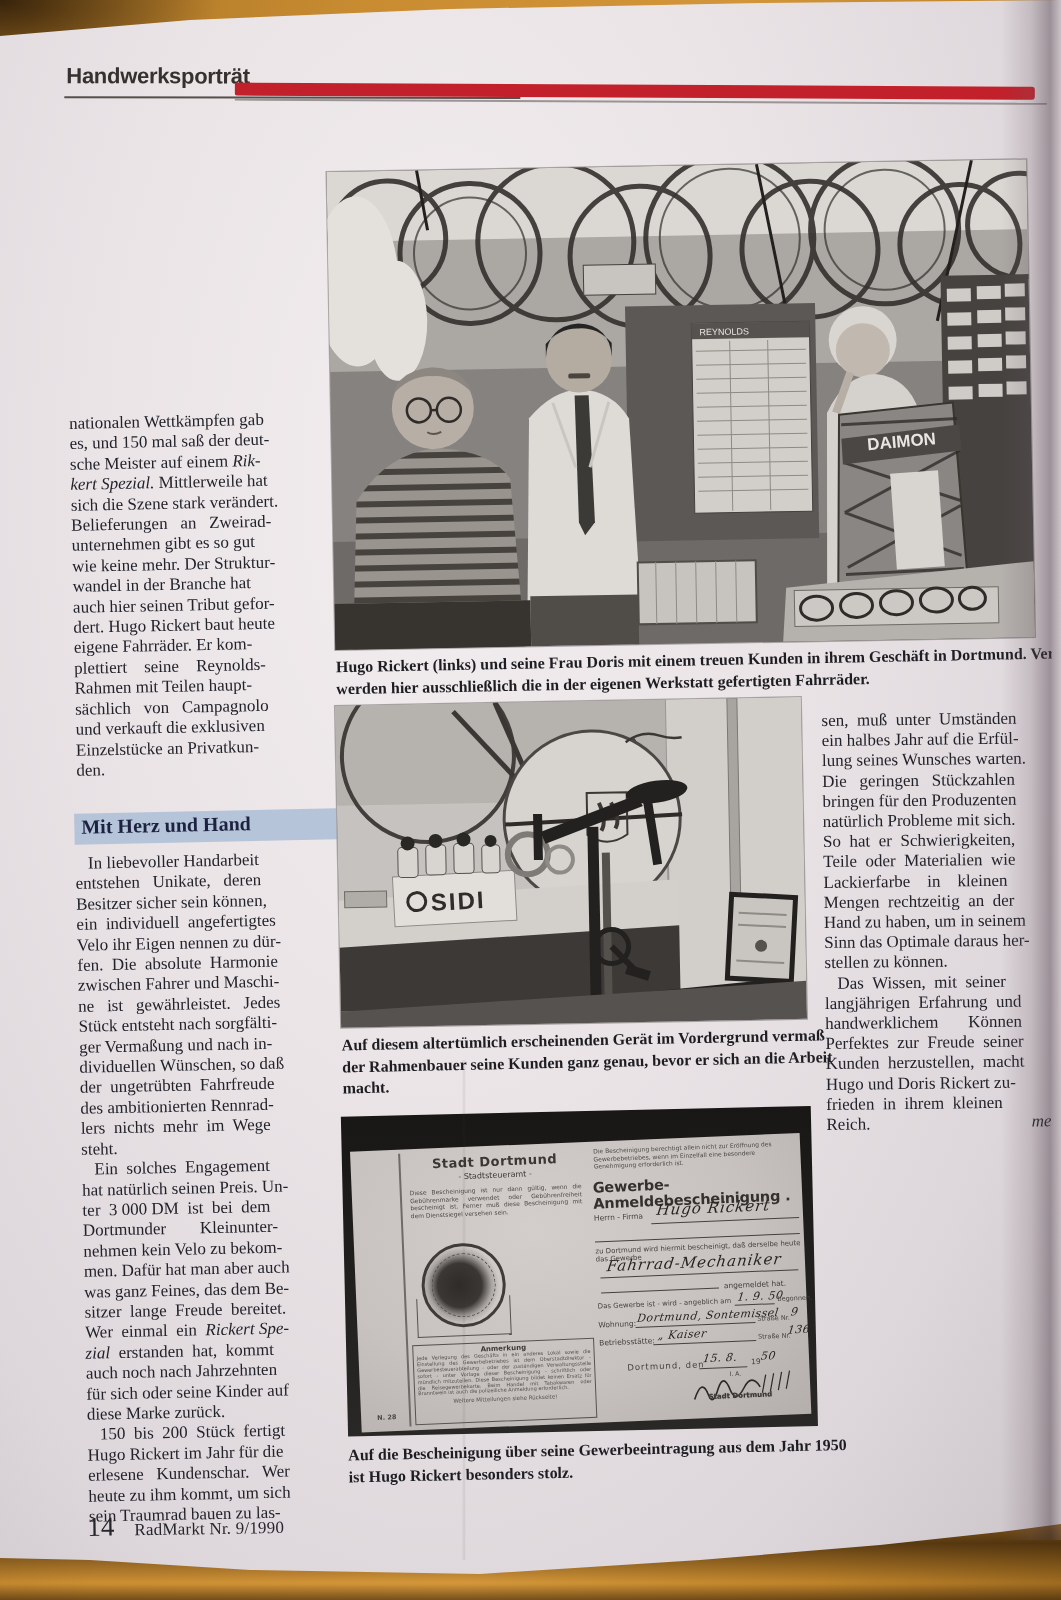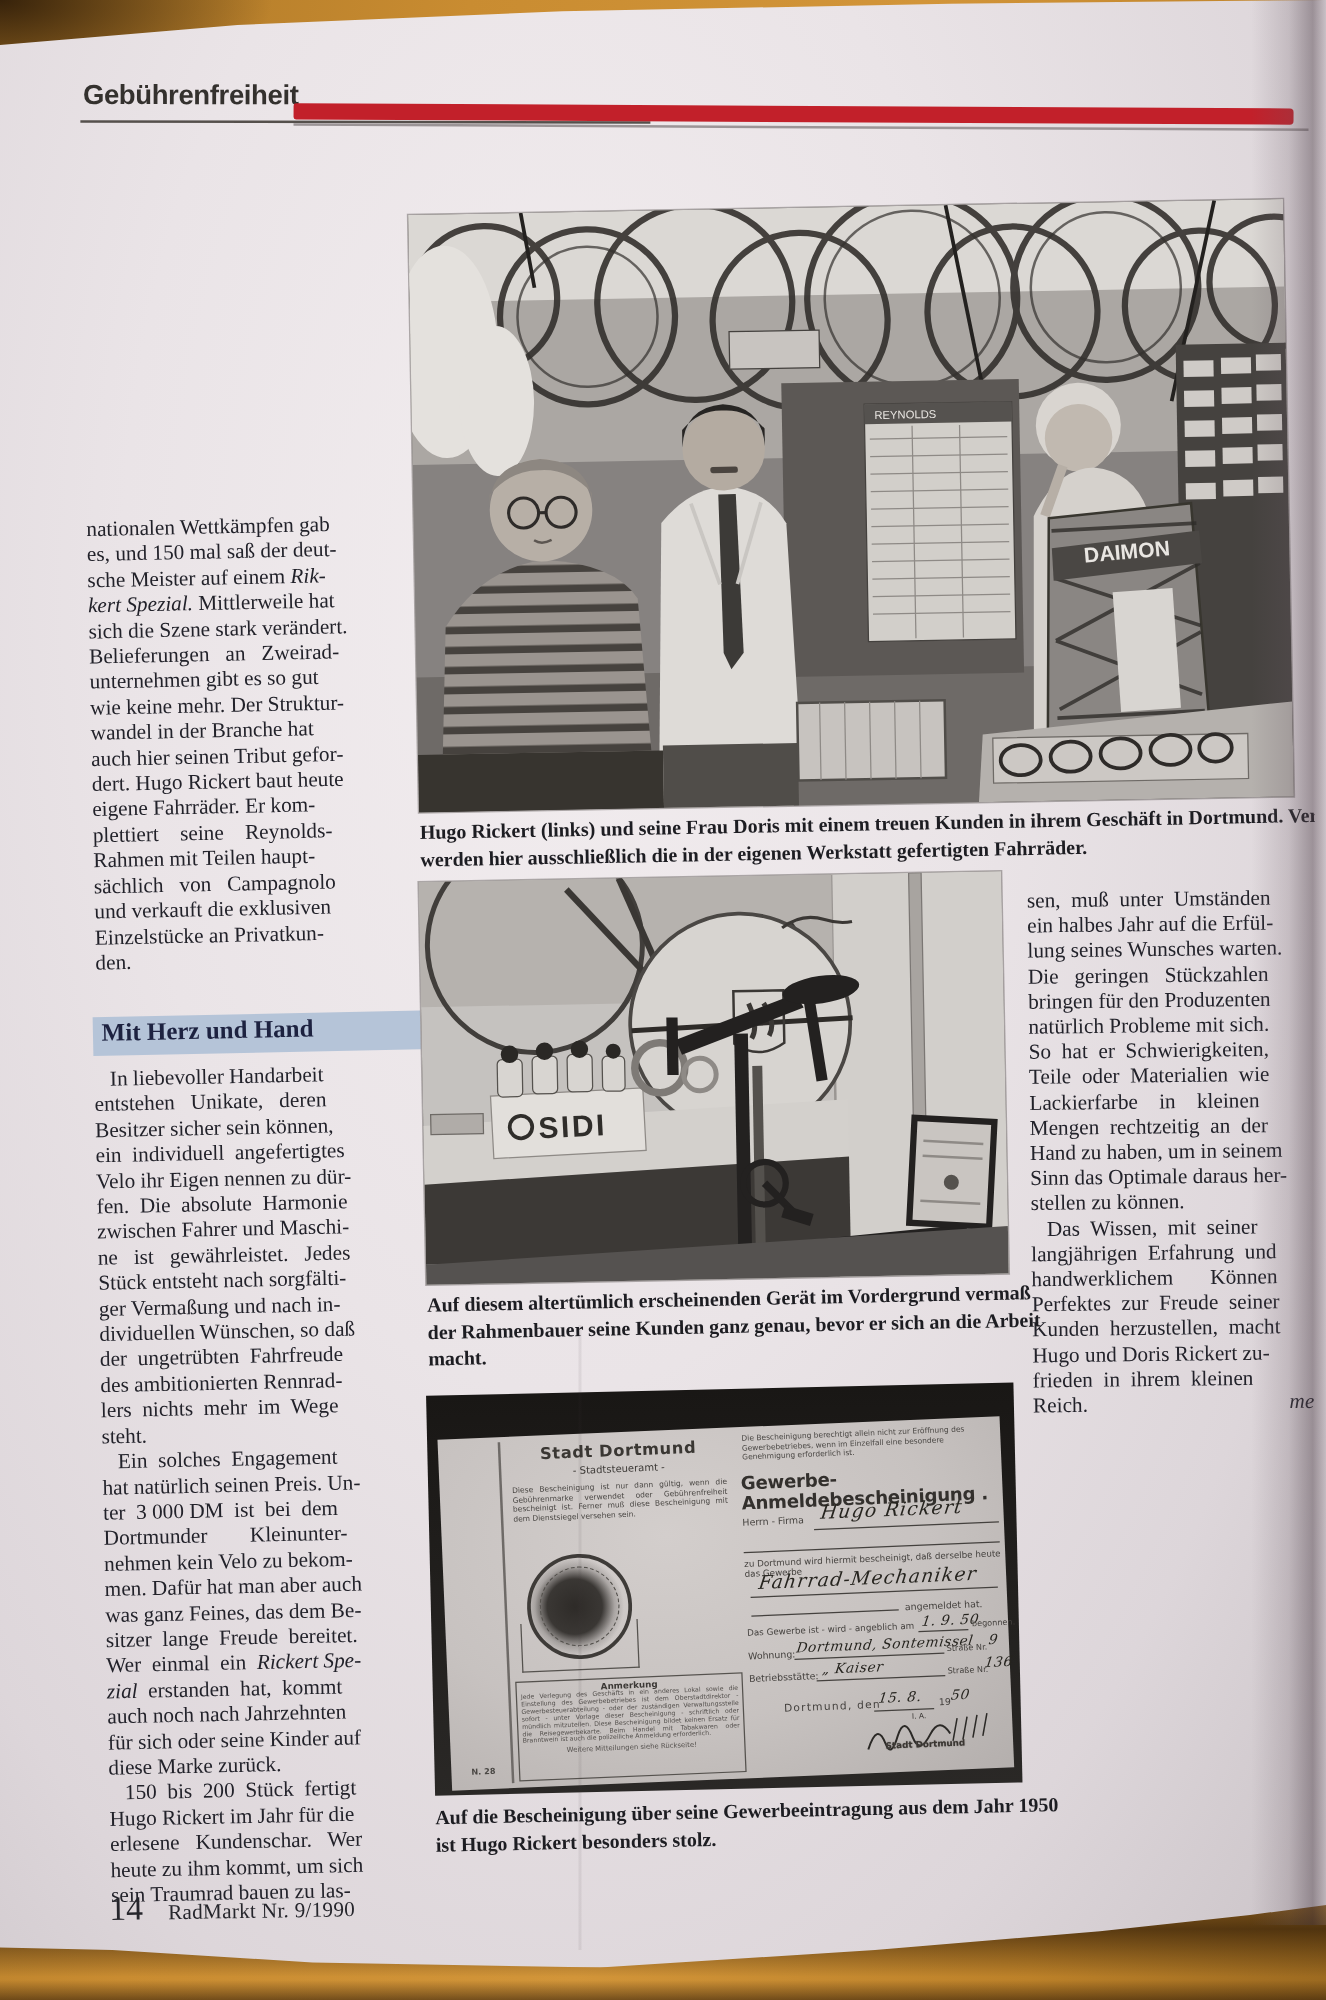--- a/index.html
+++ b/index.html
@@ -105,21 +105,21 @@
 </head>
 <body>
 
 <div class="table-bg"></div>
 <div class="page-drop-shadow"></div>
 
 <div class="page">
   <div class="tilt">
 
     <div class="hdr">
-      <div class="t">Gebührenfreiheit</div>
+      <div class="t">Handwerksporträt</div>
       <div class="ul"></div>
     </div>
     <div class="redbar-g">
       <div class="redbar"></div>
       <div class="redbar-line"></div>
     </div>
 
     <div class="photo ph-shop">
       <svg width="700" height="478" viewBox="0 0 700 478">
         <rect width="700" height="478" fill="#8f8b88"></rect>

